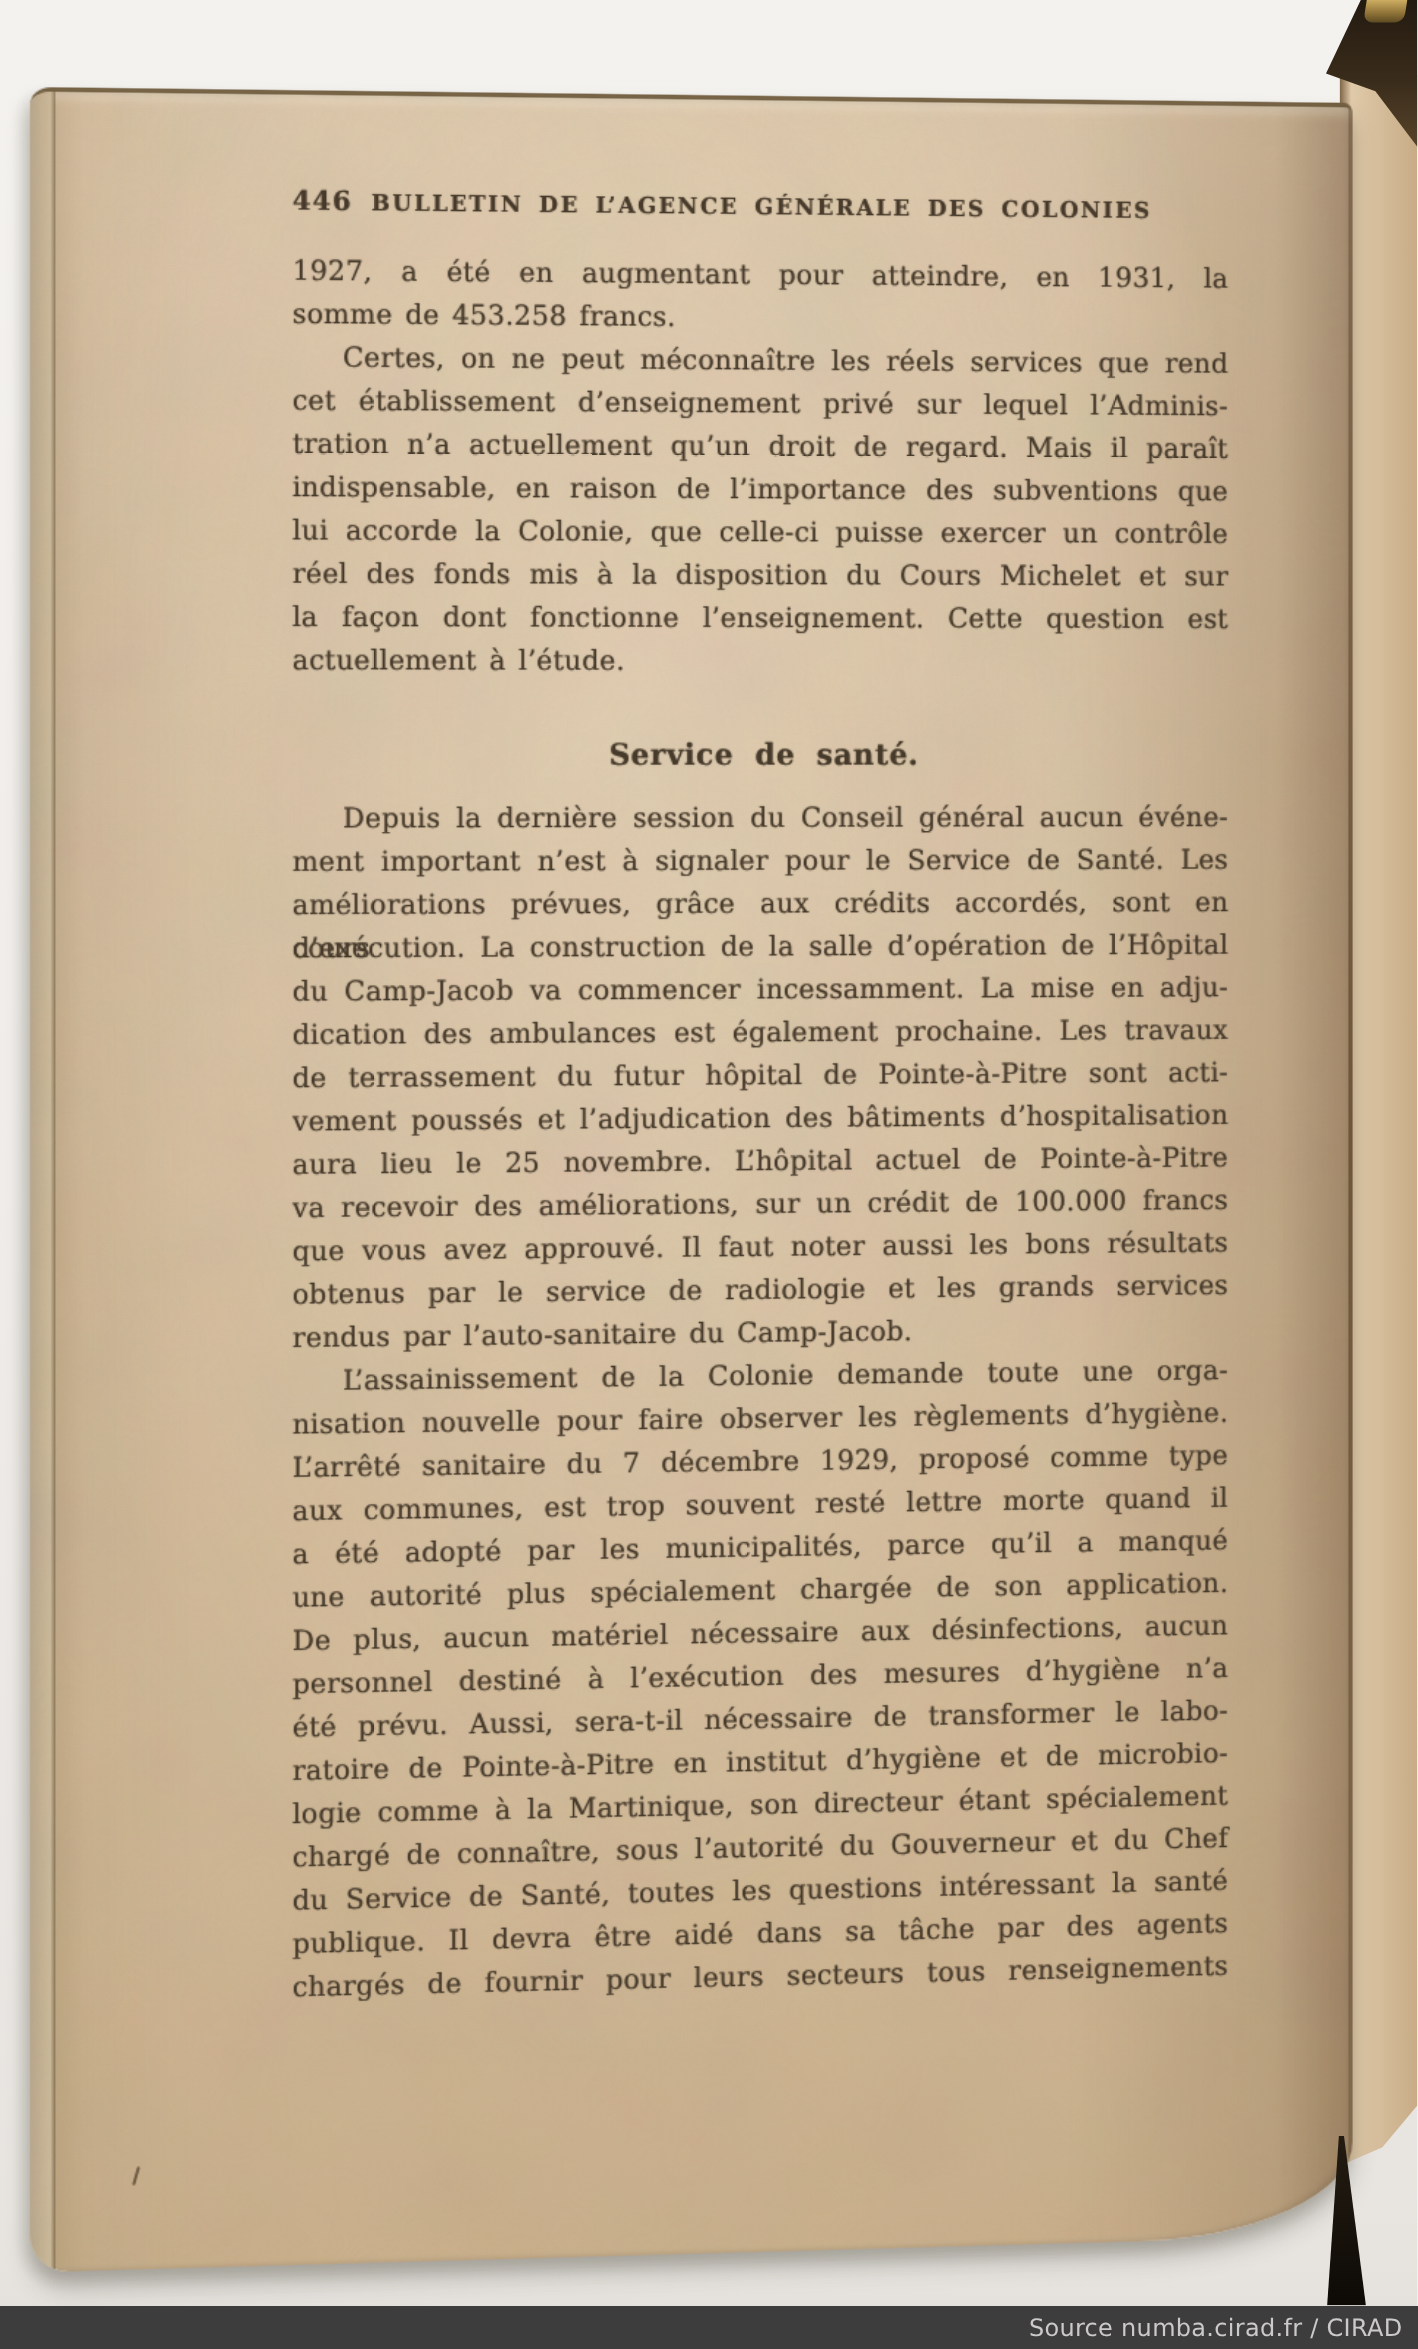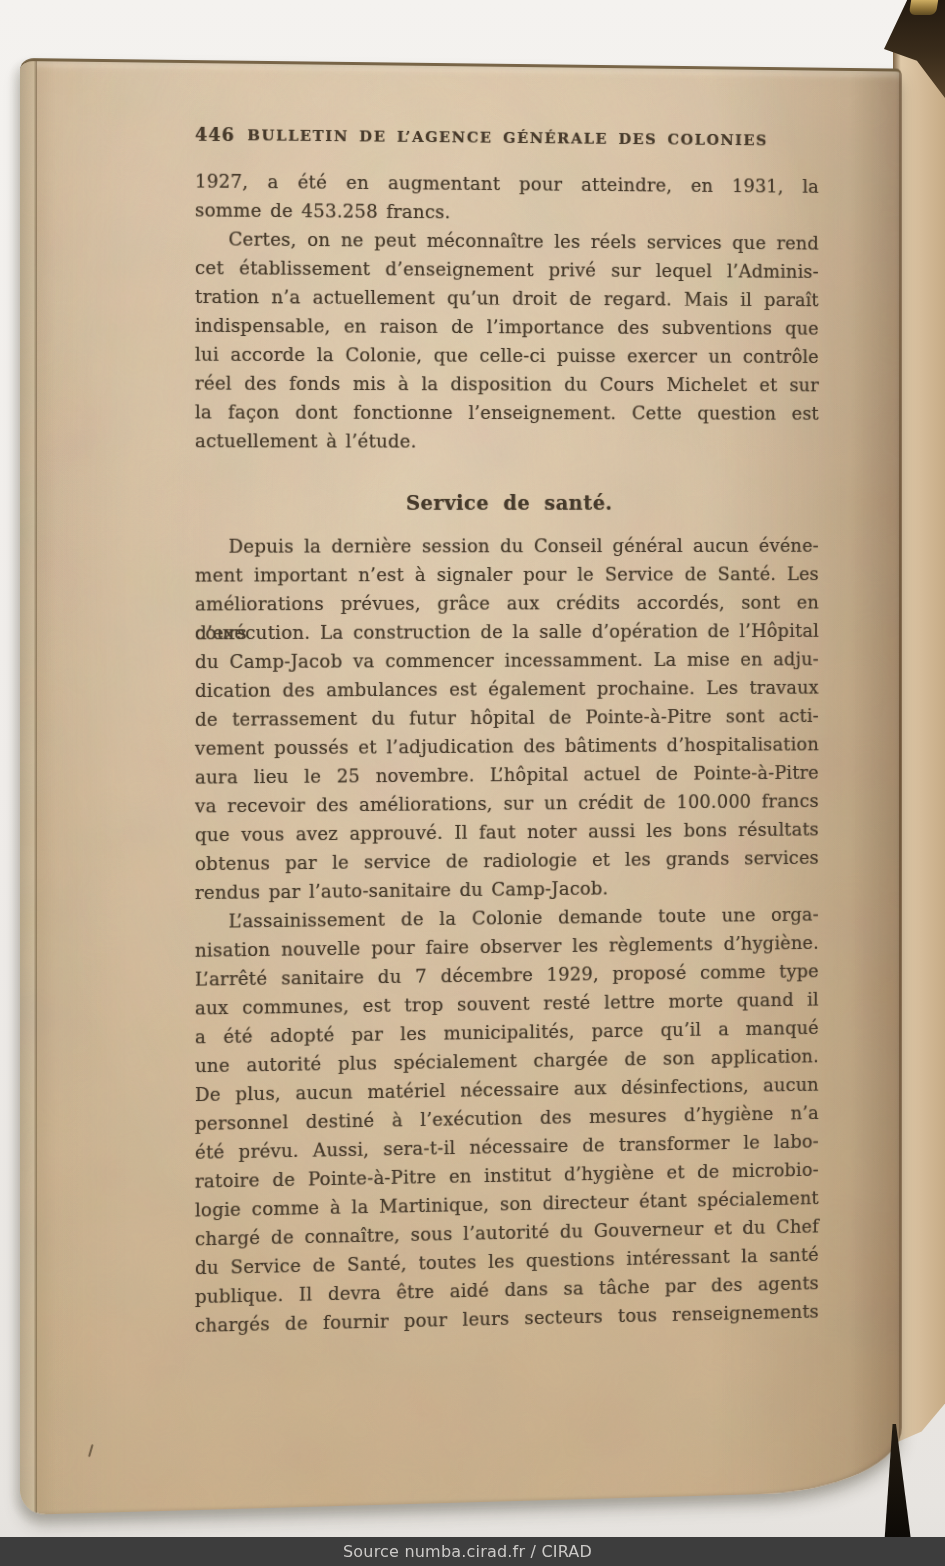--- a/index.html
+++ b/index.html
@@ -91,21 +91,21 @@
   
   .ribbon{
     position:absolute;left:880px;top:1424px;width:34px;height:113px;z-index:6;
     background:linear-gradient(180deg,#241c12,#0d0a06);
     clip-path:polygon(37% 0,47% 0,90% 100%,14% 100%);
   }
 
   
   .source-bar{position:absolute;left:0;right:0;top:1537px;height:29px;background:#3d3d3d;z-index:8;}
   .source-bar span{
-    display:block;text-align:center;line-height:29px;padding-right:10px;
+    display:block;text-align:right;line-height:29px;padding-right:10px;
     font-family:"DejaVu Sans","Liberation Sans",sans-serif;
     font-size:16px;color:#cccac8;letter-spacing:0.2px;
   }
 </style>
 </head>
 <body>
 
 <div class="scan">
 
   <div class="facing"></div>

